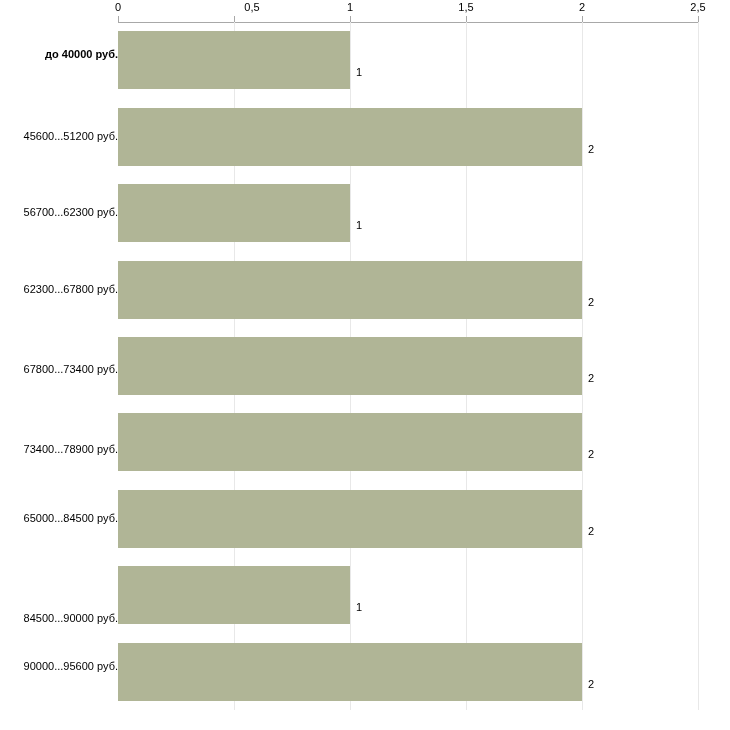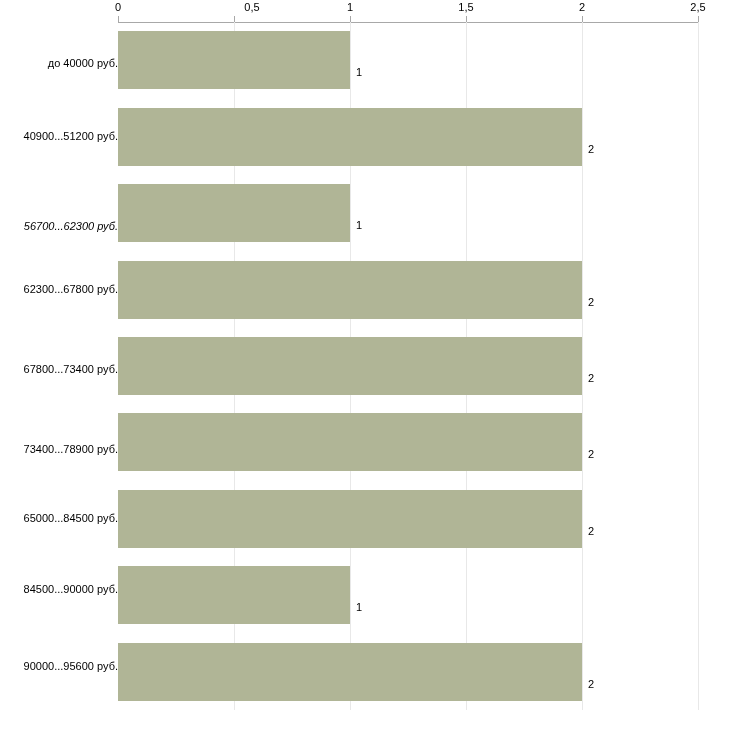--- a/index.html
+++ b/index.html
@@ -90,40 +90,40 @@
     </div>
   <div id="grid">
       <div class="grid-line" style="left: 234px;"></div>
       <div class="grid-line" style="left: 350px;"></div>
       <div class="grid-line" style="left: 466px;"></div>
       <div class="grid-line" style="left: 582px;"></div>
       <div class="grid-line" style="left: 698px;"></div>
     </div>
   <div id="bars">
       <div class="bar" style="top: 31.2222px; width: 232px; height: 58px; background: rgb(176, 181, 150);"></div>
-      <div class="cat-label" style="top: 57px;">до 40000 руб.</div>
+      <div class="cat-label" style="top: 48px; font-weight: bold;">до 40000 руб.</div>
       <div class="bar-value" style="left: 356px; top: 66.2222px;">1</div>
       <div class="bar" style="top: 107.667px; width: 464px; height: 58px; background: rgb(176, 181, 150);"></div>
-      <div class="cat-label" style="top: 129.667px;">40900...51200 руб.</div>
+      <div class="cat-label" style="top: 129.667px;">45600...51200 руб.</div>
       <div class="bar-value" style="left: 588px; top: 142.667px;">2</div>
       <div class="bar" style="top: 184.111px; width: 232px; height: 58px; background: rgb(176, 181, 150);"></div>
-      <div class="cat-label" style="top: 220px; font-style: italic;">56700...62300 руб.</div>
+      <div class="cat-label" style="top: 206px;">56700...62300 руб.</div>
       <div class="bar-value" style="left: 356px; top: 219.111px;">1</div>
       <div class="bar" style="top: 260.556px; width: 464px; height: 58px; background: rgb(176, 181, 150);"></div>
       <div class="cat-label" style="top: 282.556px;">62300...67800 руб.</div>
       <div class="bar-value" style="left: 588px; top: 295.556px;">2</div>
       <div class="bar" style="top: 337px; width: 464px; height: 58px; background: rgb(176, 181, 150);"></div>
       <div class="cat-label" style="top: 363px;">67800...73400 руб.</div>
       <div class="bar-value" style="left: 588px; top: 372px;">2</div>
       <div class="bar" style="top: 413.444px; width: 464px; height: 58px; background: rgb(176, 181, 150);"></div>
       <div class="cat-label" style="top: 443px;">73400...78900 руб.</div>
       <div class="bar-value" style="left: 588px; top: 448.444px;">2</div>
       <div class="bar" style="top: 489.889px; width: 464px; height: 58px; background: rgb(176, 181, 150);"></div>
       <div class="cat-label" style="top: 511.889px;">65000...84500 руб.</div>
       <div class="bar-value" style="left: 588px; top: 524.889px;">2</div>
       <div class="bar" style="top: 566.333px; width: 232px; height: 58px; background: rgb(176, 181, 150);"></div>
-      <div class="cat-label" style="top: 583px; padding-left: 17px;">84500...90000 руб.</div>
+      <div class="cat-label" style="top: 612px; padding-left: 17px;">84500...90000 руб.</div>
       <div class="bar-value" style="left: 356px; top: 601.333px;">1</div>
       <div class="bar" style="top: 642.778px; width: 464px; height: 58px; background: rgb(176, 181, 150);"></div>
       <div class="cat-label" style="top: 660px;">90000...95600 руб.</div>
       <div class="bar-value" style="left: 588px; top: 677.778px;">2</div>
     </div>
 </div>
 
 </body></html>

